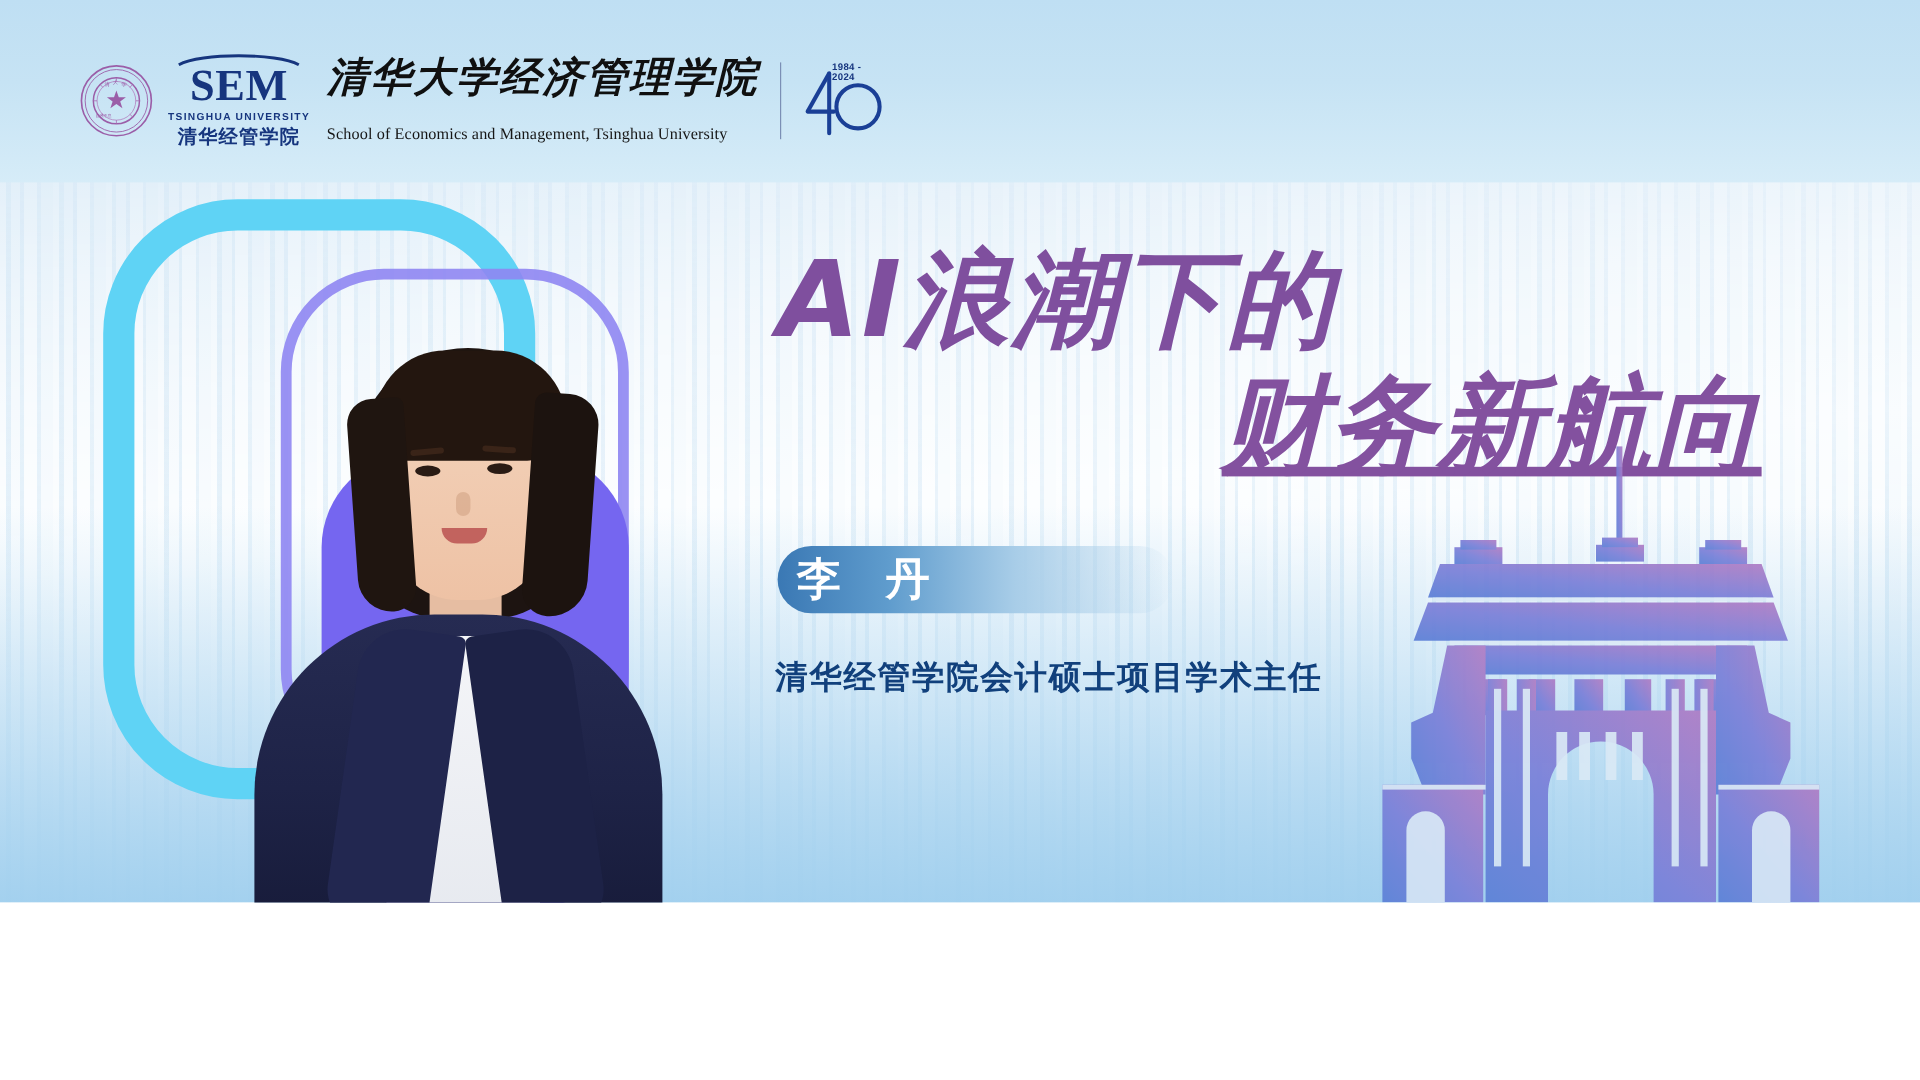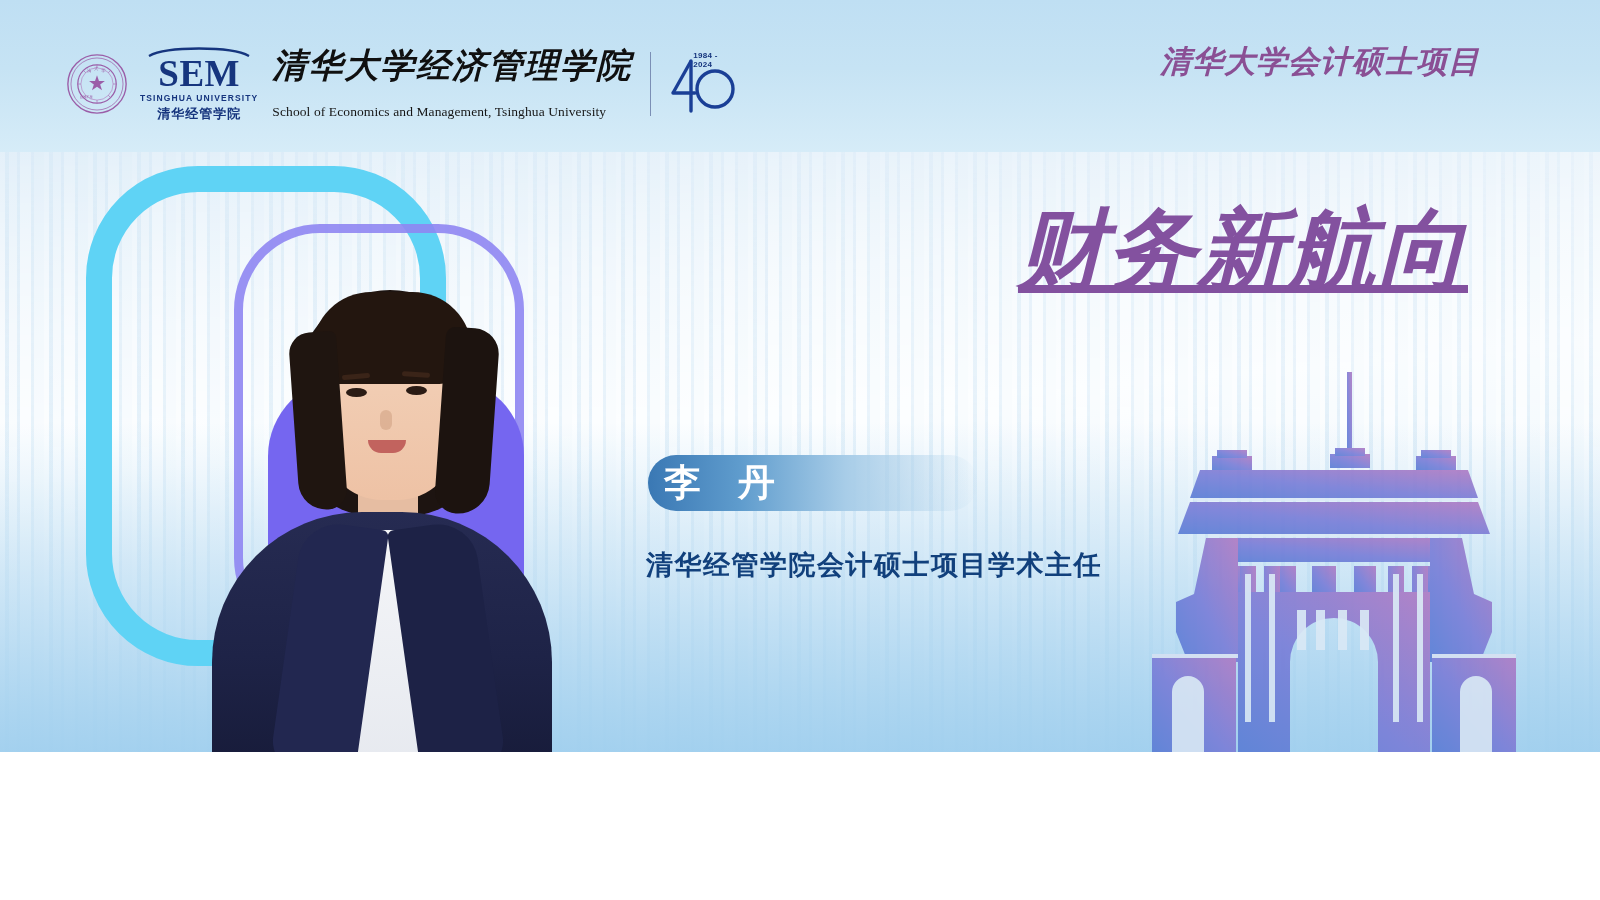--- a/index.html
+++ b/index.html
@@ -37,21 +37,21 @@
   
   .header-band{
     position:absolute;top:0;left:0;width:1600px;height:152px;
     background:linear-gradient(180deg,#bfdff3 0%,#c6e3f4 45%,#d6ecf8 100%);
   }
   .logo-row{position:absolute;top:44px;left:66px;display:flex;align-items:center;height:80px;}
   .seal{width:62px;height:62px;flex:0 0 auto;}
   .sem-block{display:flex;flex-direction:column;align-items:center;margin-left:12px;}
   .sem-word{font-family:"Liberation Serif","DejaVu Serif",serif;font-weight:700;font-size:37px;letter-spacing:.5px;color:#16357e;line-height:.95;}
   .sem-en{font-size:8.5px;letter-spacing:1.1px;color:#16357e;font-weight:700;margin-top:2px;}
-  .sem-cn{font-size:13px;letter-spacing:1px;color:#16357e;font-weight:700;margin-top:2px;}
+  .sem-cn{font-size:16px;letter-spacing:1px;color:#16357e;font-weight:700;margin-top:2px;}
   .cn-block{margin-left:14px;display:flex;flex-direction:column;}
   .cn-main{font-family:"DejaVu Serif","Liberation Serif",serif;font-weight:700;font-size:34px;letter-spacing:2px;color:#101010;line-height:1.05;font-style:italic;}
   .cn-en{font-family:"Liberation Serif","DejaVu Serif",serif;font-size:13.5px;color:#161616;margin-top:20px;letter-spacing:.1px;}
   .divider-v{width:1px;height:64px;background:#7b8fb5;margin:0 16px 0 18px;}
   .anniv{position:relative;width:70px;height:62px;}
   .anniv-years{position:absolute;top:-2px;left:26px;font-size:8px;font-weight:700;color:#16357e;letter-spacing:.3px;}
 
   
   .hdr-title{position:absolute;top:44px;right:120px;text-align:center;}
   .hdr-l1{font-family:"DejaVu Sans","Liberation Sans",sans-serif;font-style:italic;font-weight:700;font-size:31px;color:#8a4f94;letter-spacing:1px;line-height:1.12;white-space:nowrap;}
@@ -197,21 +197,20 @@
       <div class="anniv-years">1984 - 2024</div>
       <svg width="70" height="62" viewBox="0 0 70 62">
         <path d="M24 8 L24 46 M6 40 L28 40 M24 40 L24 58" fill="none" stroke="#1a3f96" stroke-width="3.4" stroke-linecap="round"></path>
         <path d="M24 8 L6 40" fill="none" stroke="#1a3f96" stroke-width="3.4" stroke-linejoin="round"></path>
         <circle cx="48" cy="36" r="18" fill="none" stroke="#1a3f96" stroke-width="3.4"></circle>
       </svg>
     </div>
   </div>
 
   <div class="hdr-title">
-    <div class="hdr-l1">清华大学会计硕士项目</div>
   </div>
 
   <div class="portrait-zone">
     <div class="cyan-frame"></div>
     <div class="purple-outline"></div>
     <div class="purple-shape"></div>
 
     <div class="figure">
       <div class="fig-hairback"></div>
       <div class="fig-neck"></div>
@@ -226,20 +225,21 @@
       <div class="brow l"></div>
       <div class="brow r"></div>
       <div class="eye l"></div>
       <div class="eye r"></div>
       <div class="nose"></div>
       <div class="mouth"></div>
     </div>
   </div>
 
   <div class="title">
+    <div class="t-line l1">AI浪潮下的</div>
     <div class="t-line l2">财务新航向</div>
   </div>
 
   <div class="name-badge">
     <span class="name-text">李 丹</span>
   </div>
 
   <div class="subtitle">
     <div class="sub-line">清华经管学院会计硕士项目学术主任</div>
   </div>

